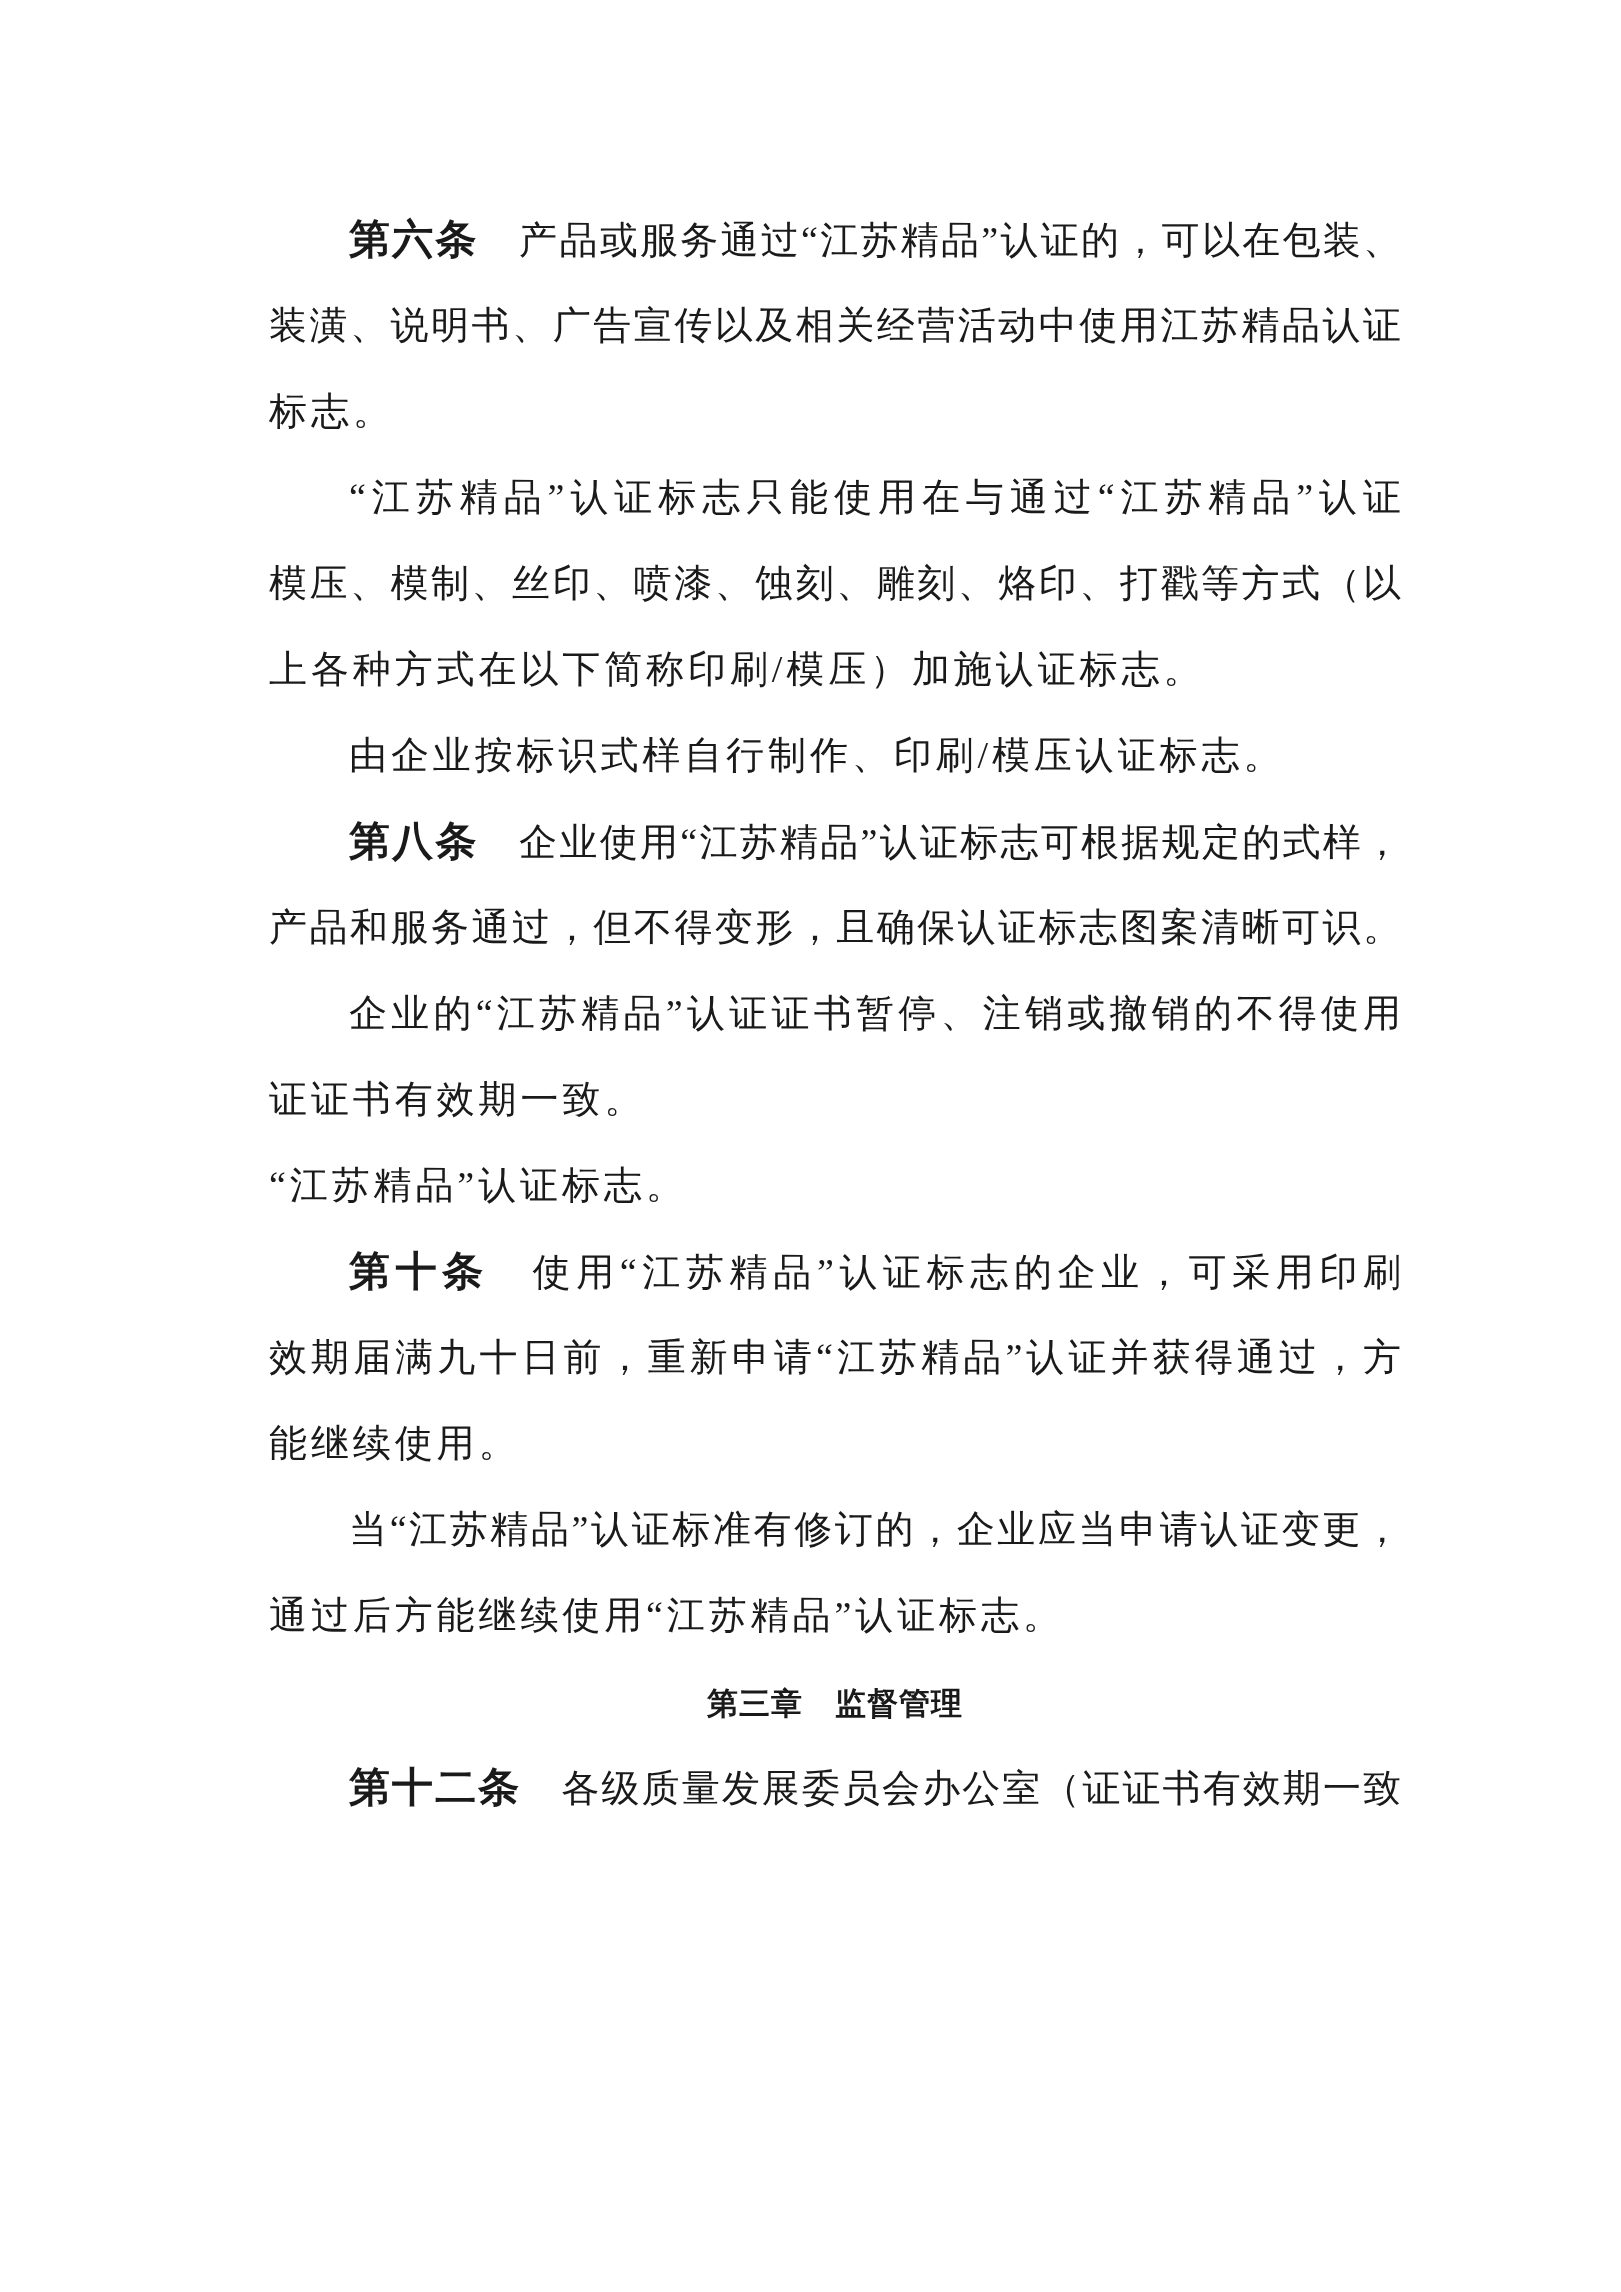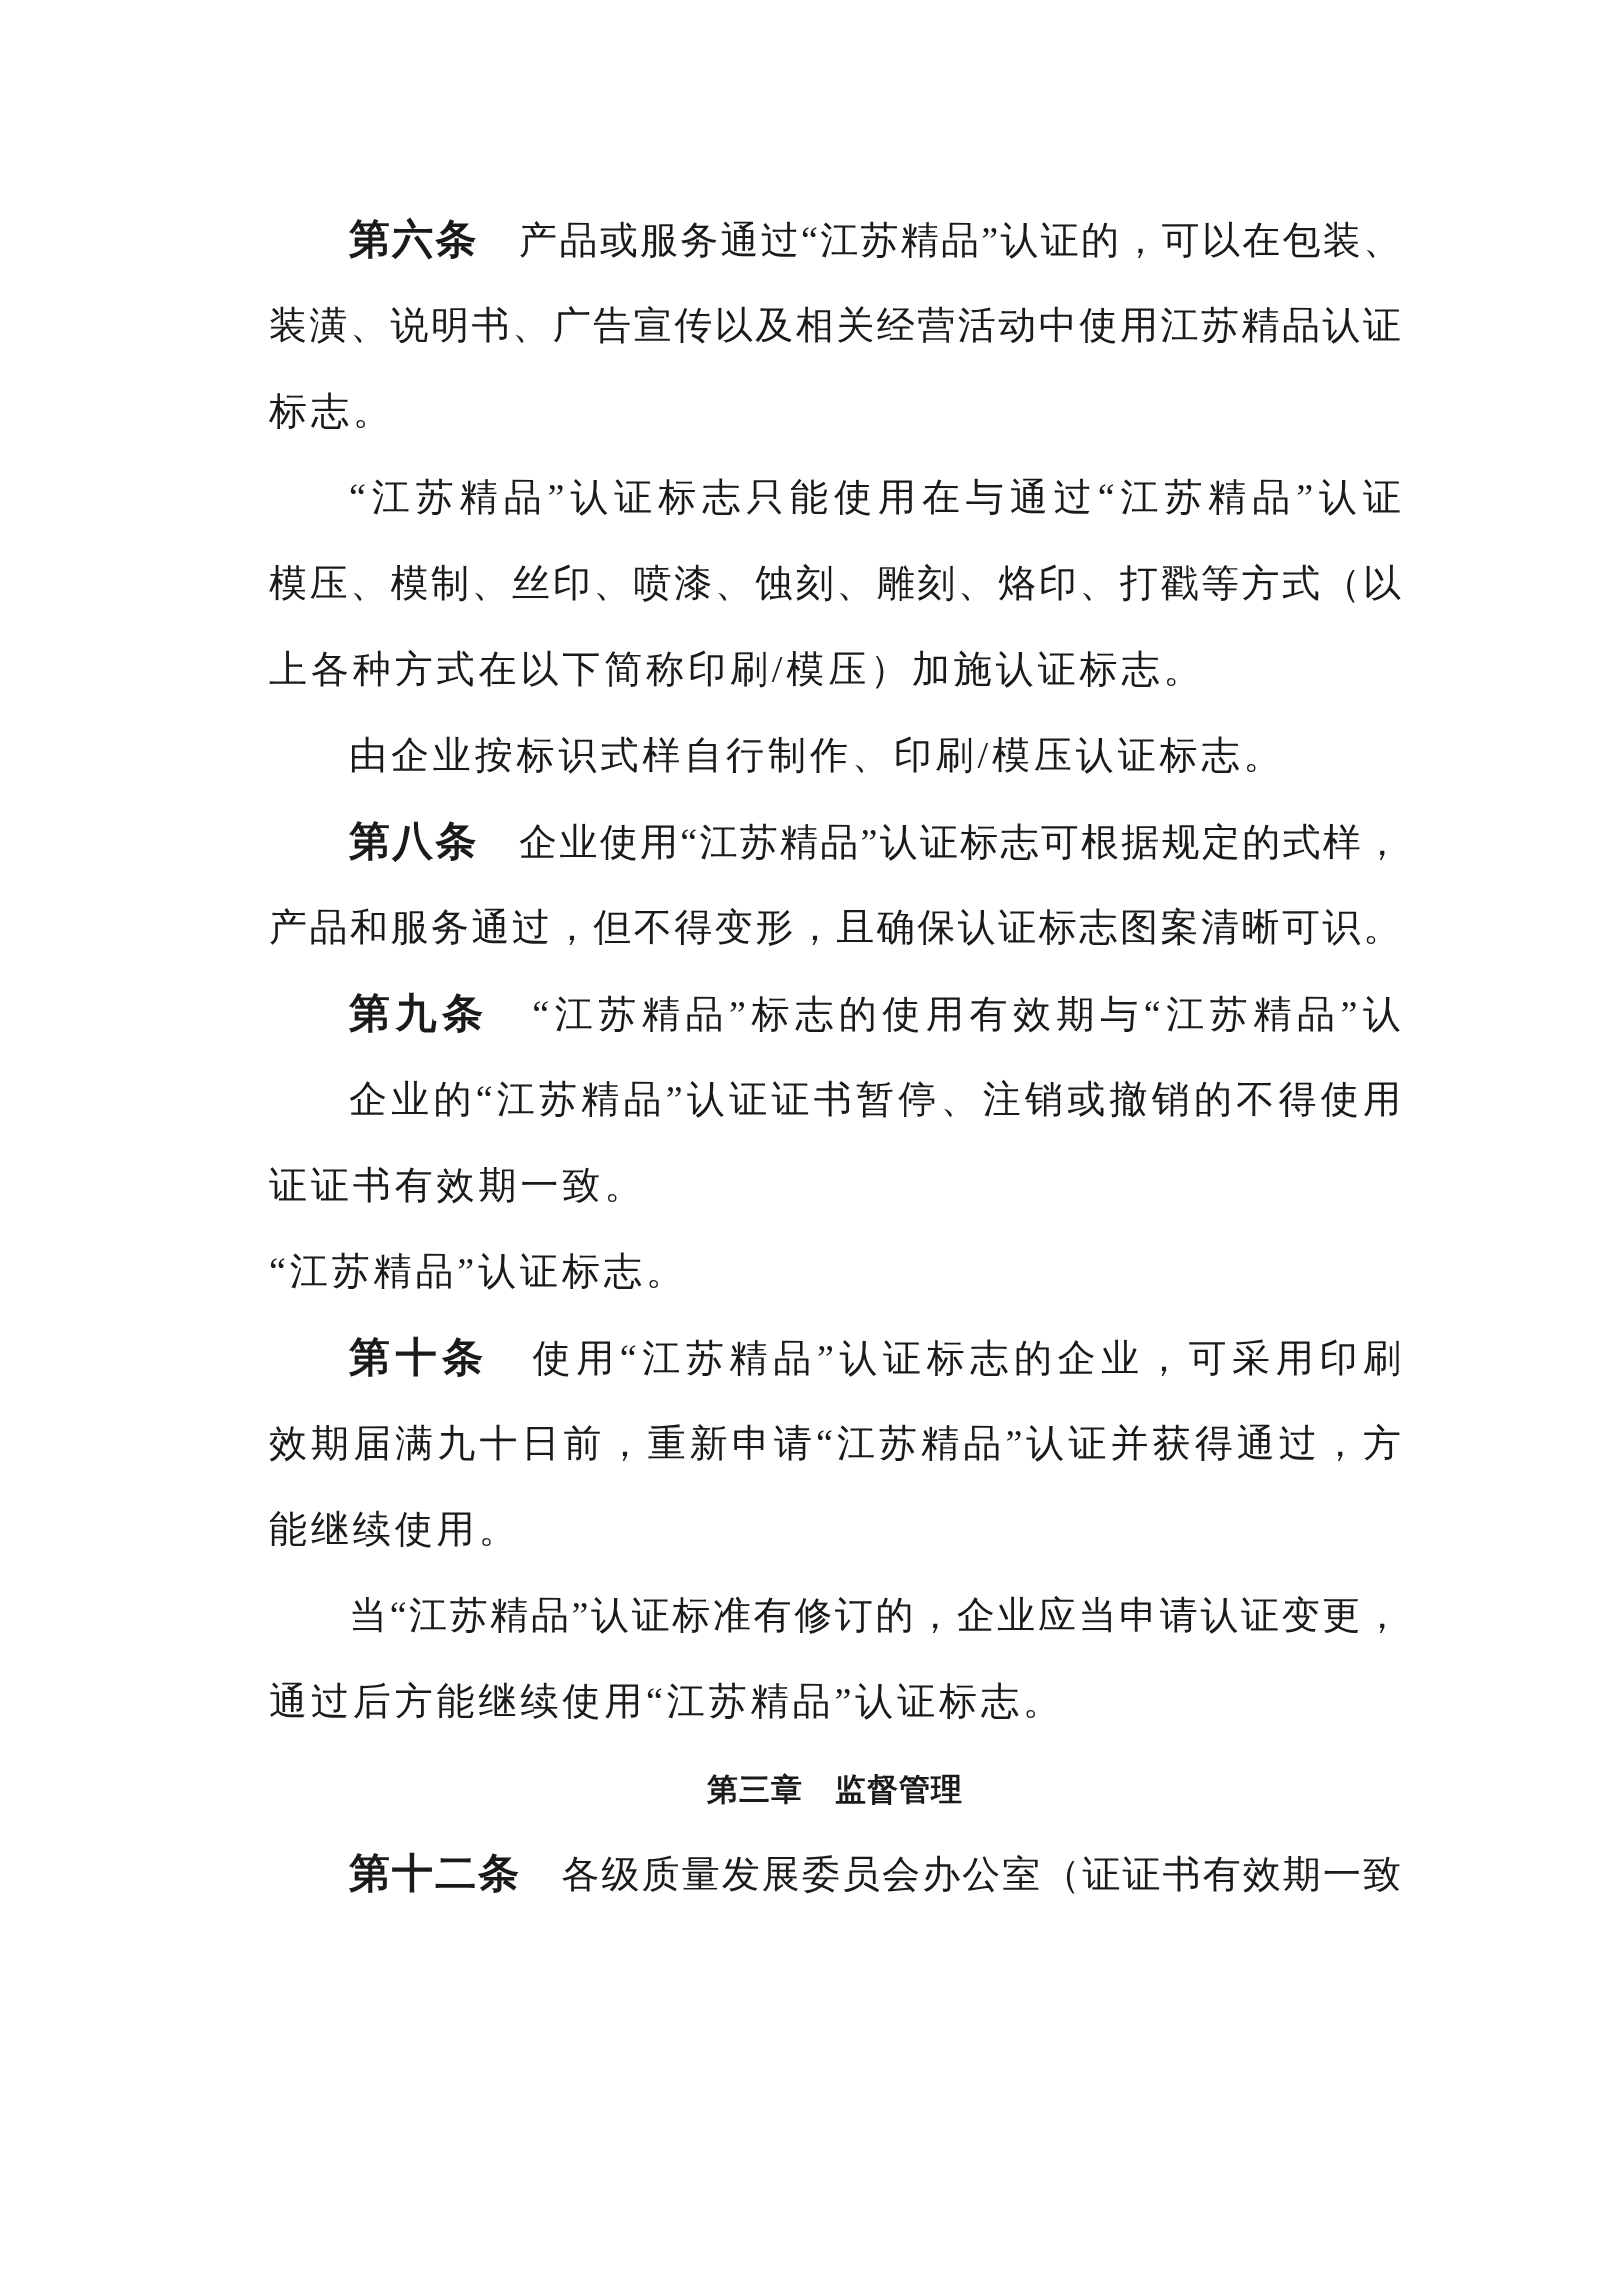--- a/index.html
+++ b/index.html
@@ -57,21 +57,20 @@
   <div class="doc" style="color: rgb(26, 26, 26);">
       <div class="line j ind"><span class="b">第六条</span><span>　产品或服务通过“江苏精品”认证的，可以在包装、</span></div>
       <div class="line j"><span>装潢、说明书、广告宣传以及相关经营活动中使用江苏精品认证</span></div>
       <div class="line"><span>标志。</span></div>
       <div class="line j ind"><span>“江苏精品”认证标志只能使用在与通过“江苏精品”认证</span></div>
       <div class="line j"><span>模压、模制、丝印、喷漆、蚀刻、雕刻、烙印、打戳等方式（以</span></div>
       <div class="line"><span>上各种方式在以下简称印刷/模压）加施认证标志。</span></div>
       <div class="line ind"><span>由企业按标识式样自行制作、印刷/模压认证标志。</span></div>
       <div class="line j ind"><span class="b">第八条</span><span>　企业使用“江苏精品”认证标志可根据规定的式样，</span></div>
       <div class="line j"><span>产品和服务通过，但不得变形，且确保认证标志图案清晰可识。</span></div>
-      <div class="line j ind"><span class="b">第九条</span><span>　“江苏精品”标志的使用有效期与“江苏精品”认</span></div>
       <div class="line j ind"><span>企业的“江苏精品”认证证书暂停、注销或撤销的不得使用</span></div>
       <div class="line"><span>证证书有效期一致。</span></div>
       <div class="line"><span>“江苏精品”认证标志。</span></div>
       <div class="line j ind"><span class="b">第十条</span><span>　使用“江苏精品”认证标志的企业，可采用印刷</span></div>
       <div class="line j"><span>效期届满九十日前，重新申请“江苏精品”认证并获得通过，方</span></div>
       <div class="line"><span>能继续使用。</span></div>
       <div class="line j ind"><span>当“江苏精品”认证标准有修订的，企业应当申请认证变更，</span></div>
       <div class="line"><span>通过后方能继续使用“江苏精品”认证标志。</span></div>
       <div class="line c heading"><span class="b">第三章　监督管理</span></div>
       <div class="line j ind"><span class="b">第十二条</span><span>　各级质量发展委员会办公室（证证书有效期一致</span></div>

